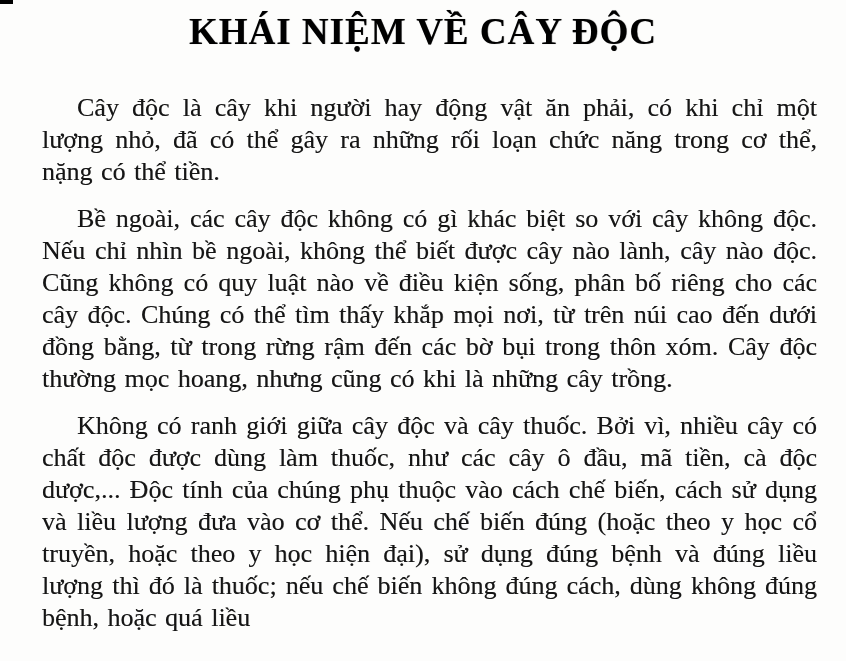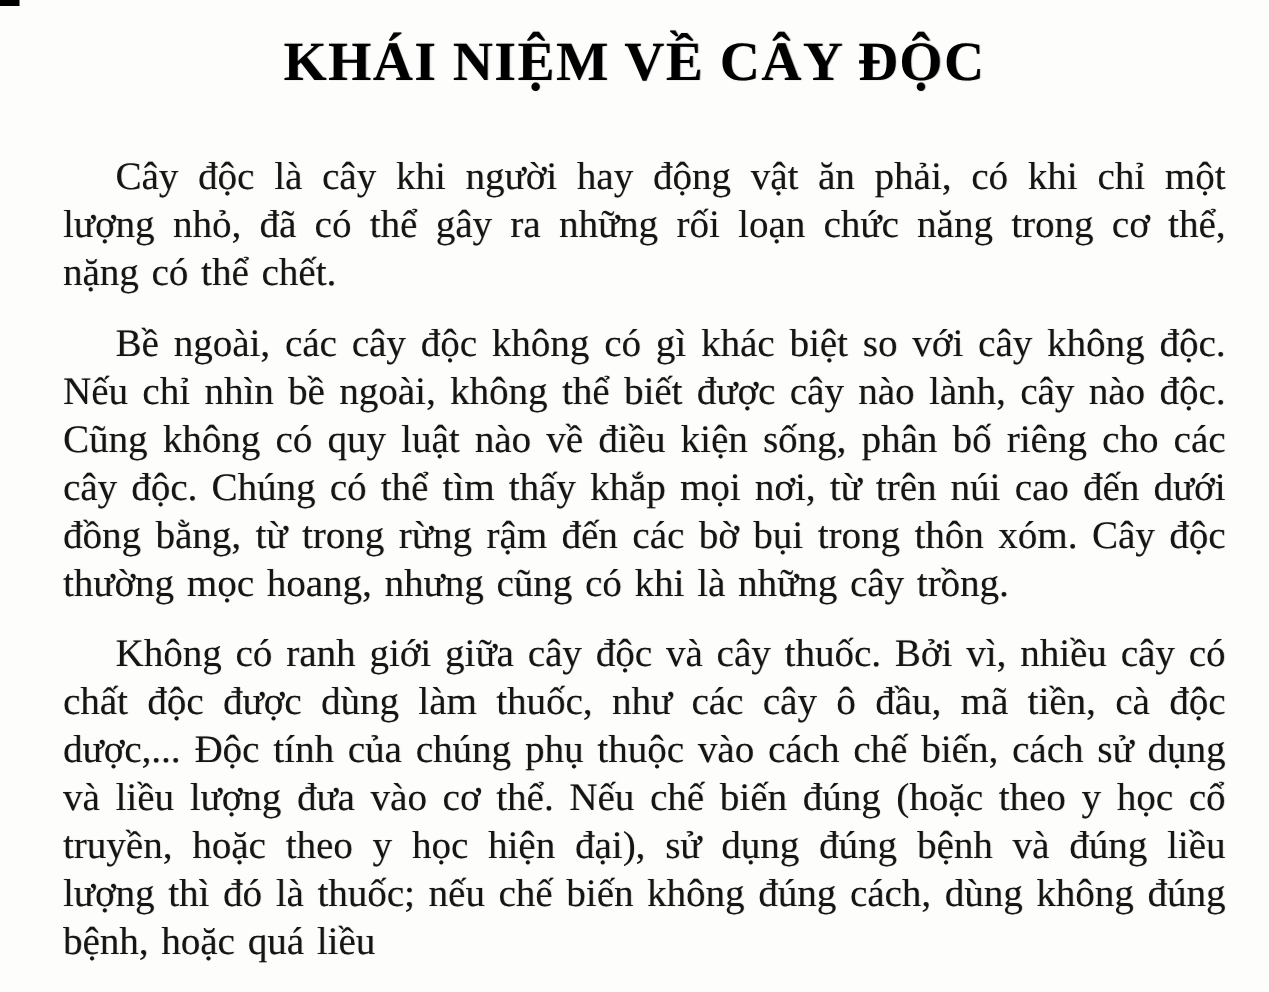--- a/index.html
+++ b/index.html
@@ -19,21 +19,21 @@
   
   .corner-artifact {
     position: absolute;
     top: 0;
     left: 0;
     width: 13px;
     height: 4px;
     background: #000;
   }
   .title {
-    margin: 12px;
+    margin: 2px;
     padding-top: 8px;
     text-align: center;
     font-size: 37px;
     line-height: 44px;
     font-weight: bold;
     letter-spacing: 1px;
     color: #000;
     text-shadow: 0.4px 0.4px 0.7px rgba(0,0,0,0.45);
   }
   .body-text {
@@ -52,17 +52,17 @@
 </style>
 </head>
 <body>
 
 <div class="page">
   <div class="corner-artifact"></div>
 
   <h1 class="title">KHÁI NIỆM VỀ CÂY ĐỘC</h1>
 
   <div class="body-text">
-    <p>Cây độc là cây khi người hay động vật ăn phải, có khi chỉ một lượng nhỏ, đã có thể gây ra những rối loạn chức năng trong cơ thể, nặng có thể chết.</p>
+    <p>Cây độc là cây khi người hay động vật ăn phải, có khi chỉ một lượng nhỏ, đã có thể gây ra những rối loạn chức năng trong cơ thể, nặng có thể tiền.</p>
     <p>Bề ngoài, các cây độc không có gì khác biệt so với cây không độc. Nếu chỉ nhìn bề ngoài, không thể biết được cây nào lành, cây nào độc. Cũng không có quy luật nào về điều kiện sống, phân bố riêng cho các cây độc. Chúng có thể tìm thấy khắp mọi nơi, từ trên núi cao đến dưới đồng bằng, từ trong rừng rậm đến các bờ bụi trong thôn xóm. Cây độc thường mọc hoang, nhưng cũng có khi là những cây trồng.</p>
     <p>Không có ranh giới giữa cây độc và cây thuốc. Bởi vì, nhiều cây có chất độc được dùng làm thuốc, như các cây ô đầu, mã tiền, cà độc dược,... Độc tính của chúng phụ thuộc vào cách chế biến, cách sử dụng và liều lượng đưa vào cơ thể. Nếu chế biến đúng (hoặc theo y học cổ truyền, hoặc theo y học hiện đại), sử dụng đúng bệnh và đúng liều lượng thì đó là thuốc; nếu chế biến không đúng cách, dùng không đúng bệnh, hoặc quá liều</p>
   </div>
 </div>
 
 </body></html>

